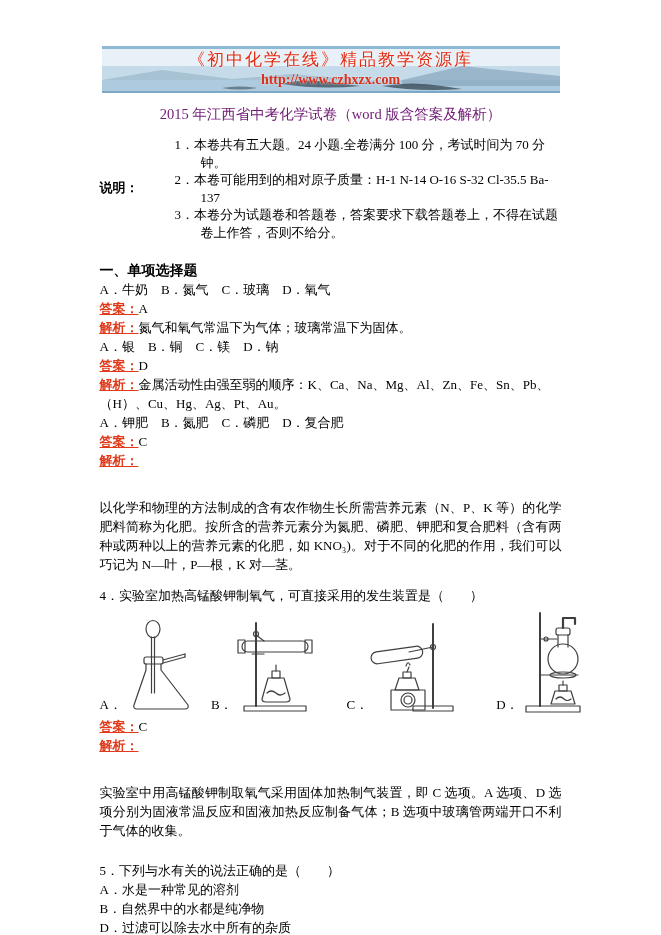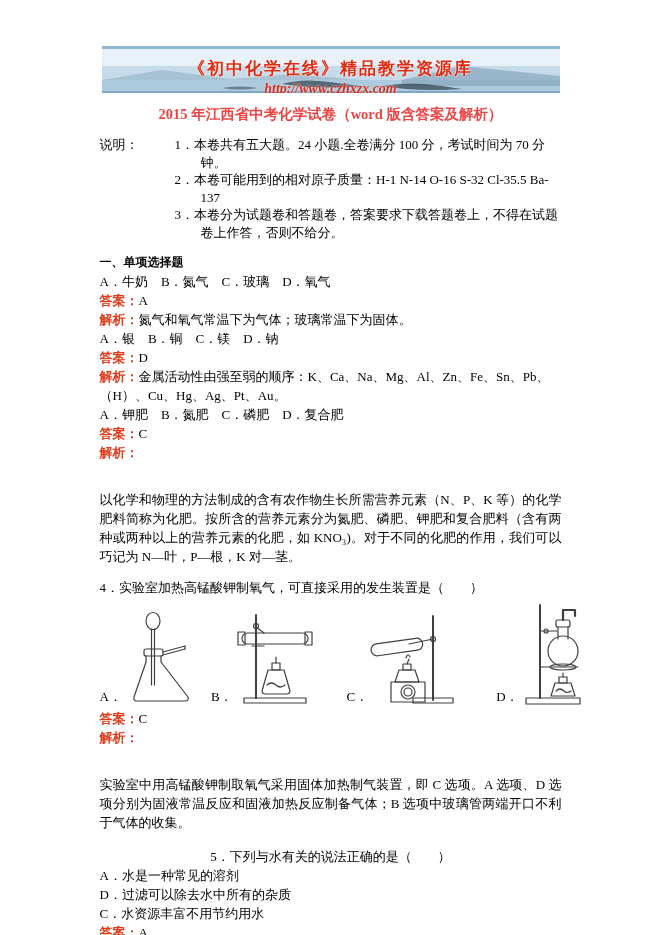--- a/index.html
+++ b/index.html
@@ -3,44 +3,44 @@
 <meta charset="utf-8">
 <style>
   html,body{margin:0;padding:0;background:#ffffff;}
   body{width:661px;height:935px;font-family:"Liberation Serif","DejaVu Serif",serif;color:#000;}
   .page{width:661px;height:935px;position:relative;overflow:hidden;background:#fff;}
 
   
   .banner{width:458px;height:47px;margin:46px auto 0;position:relative;overflow:hidden;}
   .banner svg{position:absolute;left:0;top:0;}
   .banner-text{position:absolute;left:0;top:0;width:100%;text-align:center;}
-  .banner-title{font-size:17px;font-weight:bold;color:#e02a12;letter-spacing:2px;
-    text-shadow:0 0 2px #fff,0 0 1px #fff;line-height:24px;margin-top:11px;}
+  .banner-title{font-size:17px;font-weight:normal;color:#e02a12;letter-spacing:2px;
+    text-shadow:0 0 2px #fff,0 0 1px #fff;line-height:24px;margin-top:2px;}
   .banner-url{font-size:14px;font-weight:bold;color:#d9301c;line-height:16px;
-    text-shadow:0 0 2px #eaf2f7;font-style:italic;}
-
-  
-  .doc-title{font-size:14.5px;font-weight:bold;color:#ef4444;text-align:center;
+    text-shadow:0 0 2px #eaf2f7;}
+
+  
+  .doc-title{font-size:14.5px;font-weight:normal;color:#701a75;text-align:center;
     margin:12px 0 0;line-height:18px;}
 
   .content{width:462px;margin:13px auto 0;font-size:13px;line-height:19px;}
 
   
   .instructions{display:flex;line-height:17.5px;}
-  .inst-label{flex:none;font-weight:normal;white-space:nowrap;}
+  .inst-label{flex:none;font-weight:bold;white-space:nowrap;margin-top:43px;}
   .inst-items{flex:1;margin-left:36px;}
   .inst-items .inst-item{padding-left:2em;text-indent:-2em;}
 
-  .section-title{font-weight:bold;font-size:12px;margin-top:12px;line-height:19px;}
+  .section-title{font-weight:bold;font-size:14px;margin-top:20px;line-height:19px;}
 
   .qline{line-height:19px;}
-  .red{color:#e03a1a;font-weight:bold;}
+  .red{color:#e03a1a;font-weight:bold;text-decoration:underline;}
   .para{line-height:19px;text-align:justify;margin-top:28px;}
   .gap-sm{margin-top:12px;}
-  .gap-md{margin-top:15px;text-align:center;}
+  .gap-md{margin-top:21px;}
 
   
   .figure-row{display:flex;align-items:flex-end;margin:4px 0 2px;}
   .fig{display:flex;align-items:flex-end;}
   .fig-label{padding-bottom:1px;margin-right:1px;white-space:nowrap;}
   .fig svg{display:block;}
   .app{stroke:#3f3f3f;fill:none;stroke-width:1.2;stroke-linecap:round;stroke-linejoin:round;}
   .m-b{margin-left:8px;} .m-c{margin-left:28px;} .m-d{margin-left:42px;}
 
   
@@ -196,20 +196,21 @@
     <div class="qline">
       <span class="red">答案：</span><span>C</span>
     </div>
     <div class="qline">
       <span class="red">解析：</span>
     </div>
     <div class="para">实验室中用高锰酸钾制取氧气采用固体加热制气装置，即 C 选项。A 选项、D 选项分别为固液常温反应和固液加热反应制备气体；B 选项中玻璃管两端开口不利于气体的收集。</div>
 
     <div class="qline gap-md">5．下列与水有关的说法正确的是（　　）</div>
     <div class="qline">A．水是一种常见的溶剂</div>
+    <div class="qline">B．自然界中的水都是纯净物</div>
     <div class="qline">D．过滤可以除去水中所有的杂质</div>
     <div class="qline">C．水资源丰富不用节约用水</div>
     <div class="qline">
       <span class="red">答案：</span><span>A</span>
     </div>
 
   </div>
 
   <div class="footer">教育部重点推荐学科网站．一万余个精品课件，几万余精品教案和试题让您的每节课都在这里找到合适的教学资源---【初中化学在线】http://www.czhxzx.com</div>
 

